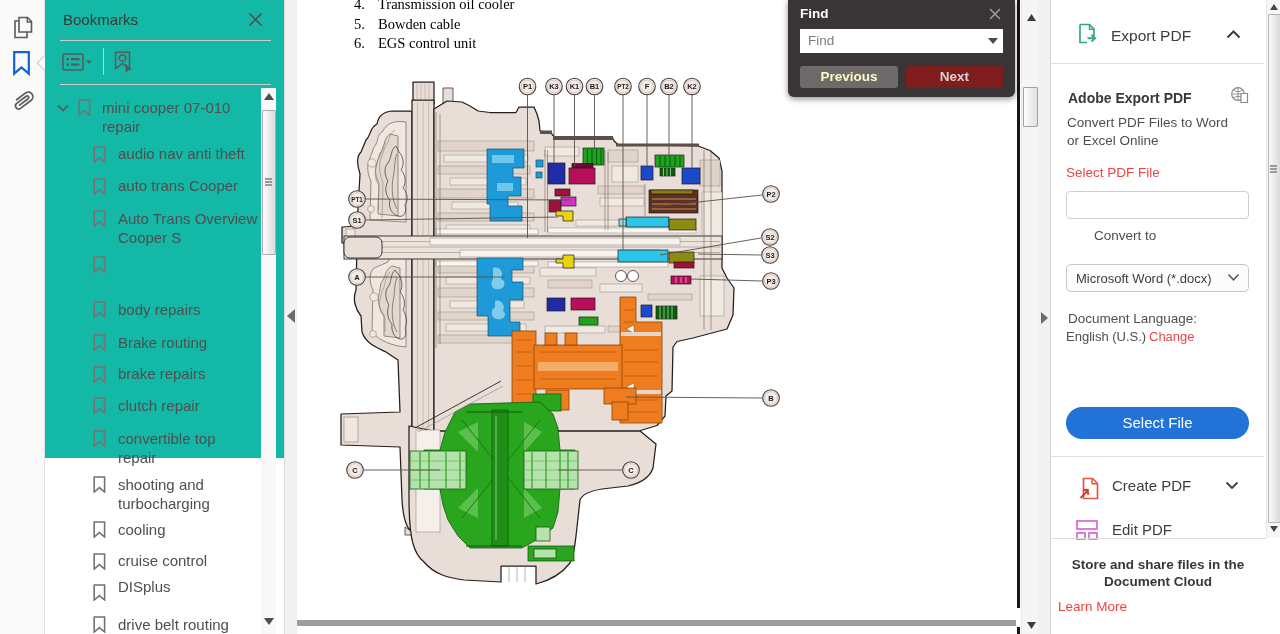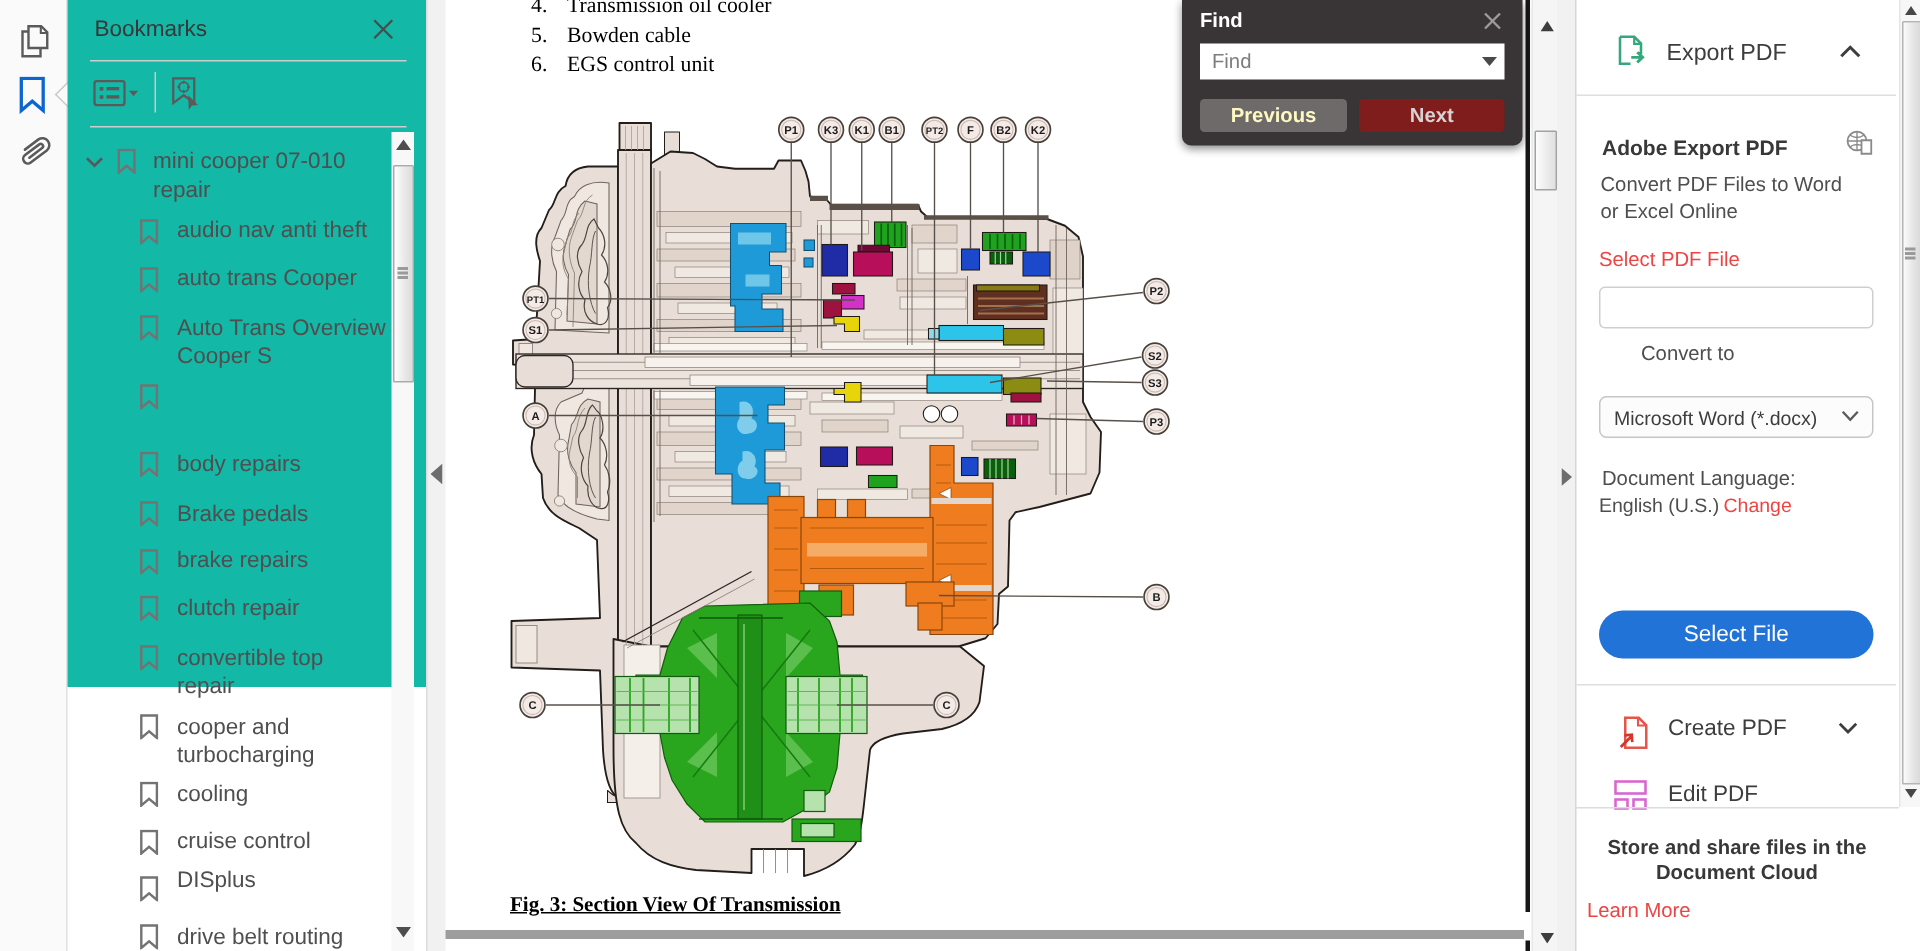--- a/index.html
+++ b/index.html
@@ -91,37 +91,37 @@
  <svg class="abs bmico" style="left:48px;top:255.5px;">
       <path d="M1.2 1 h10.4 v15 l-5.2 -4.4 -5.2 4.4 Z" fill="none" stroke="#737373" stroke-width="1.6"></path>
     </svg>
  <svg class="abs bmico" style="left:48px;top:301px;">
       <path d="M1.2 1 h10.4 v15 l-5.2 -4.4 -5.2 4.4 Z" fill="none" stroke="#737373" stroke-width="1.6"></path>
     </svg>
  <div class="bmitem" style="left:73px;top:299.9px;width:160px;">body repairs</div>
  <svg class="abs bmico" style="left:48px;top:333.5px;">
       <path d="M1.2 1 h10.4 v15 l-5.2 -4.4 -5.2 4.4 Z" fill="none" stroke="#737373" stroke-width="1.6"></path>
     </svg>
- <div class="bmitem" style="left:73px;top:332.7px;width:160px;">Brake pedals</div>
+ <div class="bmitem" style="left:73px;top:332.7px;width:160px;">Brake routing</div>
  <svg class="abs bmico" style="left:48px;top:365.5px;">
       <path d="M1.2 1 h10.4 v15 l-5.2 -4.4 -5.2 4.4 Z" fill="none" stroke="#737373" stroke-width="1.6"></path>
     </svg>
  <div class="bmitem" style="left:73px;top:364.3px;width:160px;">brake repairs</div>
  <svg class="abs bmico" style="left:48px;top:397px;">
       <path d="M1.2 1 h10.4 v15 l-5.2 -4.4 -5.2 4.4 Z" fill="none" stroke="#737373" stroke-width="1.6"></path>
     </svg>
  <div class="bmitem" style="left:73px;top:395.9px;width:160px;">clutch repair</div>
  <svg class="abs bmico" style="left:48px;top:430px;">
       <path d="M1.2 1 h10.4 v15 l-5.2 -4.4 -5.2 4.4 Z" fill="none" stroke="#737373" stroke-width="1.6"></path>
     </svg>
  <div class="bmitem" style="left:73px;top:429.1px;width:120px;">convertible top repair</div>
  <svg class="abs bmico" style="left:48px;top:476px;">
       <path d="M1.2 1 h10.4 v15 l-5.2 -4.4 -5.2 4.4 Z" fill="none" stroke="#737373" stroke-width="1.6"></path>
     </svg>
- <div class="bmitem" style="left:73px;top:475px;width:120px;">cooper and turbocharging</div>
+ <div class="bmitem" style="left:73px;top:475px;width:120px;">shooting and turbocharging</div>
  <svg class="abs bmico" style="left:48px;top:521px;">
       <path d="M1.2 1 h10.4 v15 l-5.2 -4.4 -5.2 4.4 Z" fill="none" stroke="#737373" stroke-width="1.6"></path>
     </svg>
  <div class="bmitem" style="left:73px;top:519.8px;width:160px;">cooling</div>
  <svg class="abs bmico" style="left:48px;top:552.5px;">
       <path d="M1.2 1 h10.4 v15 l-5.2 -4.4 -5.2 4.4 Z" fill="none" stroke="#737373" stroke-width="1.6"></path>
     </svg>
  <div class="bmitem" style="left:73px;top:551.4px;width:160px;">cruise control</div>
  <svg class="abs bmico" style="left:48px;top:584px;">
       <path d="M1.2 1 h10.4 v15 l-5.2 -4.4 -5.2 4.4 Z" fill="none" stroke="#737373" stroke-width="1.6"></path>
@@ -450,21 +450,20 @@
    <text x="771" y="196.8">P2</text>
           <text x="770" y="239.8">S2</text>
           <text x="770" y="257.8">S3</text>
           <text x="771" y="283.8">P3</text>
           <text x="771" y="400.8">B</text>
           <text x="631" y="472.8">C</text>
   </g>
  </g>
  </svg>
 
- <div class="serif abs" style="left:43px;top:596px;font-size:14px;font-weight:bold;color:#000;text-decoration:underline;">Fig. 3: Section View Of Transmission</div>
 
  <div class="abs" style="left:0;top:620px;width:719px;height:6px;background:#9d9d9d;"></div>
 
  <div class="abs" style="left:720px;top:0;width:3px;height:608px;background:#161616;"></div>
  <div class="abs" style="left:720px;top:627px;width:3px;height:7px;background:#161616;"></div>
 </div>
 
 <div id="docsb" class="abs">
  <svg class="abs" style="left:5px;top:14px;" width="9" height="7">
       <path d="M4.5 0 L9 7 L0 7 Z" fill="#3d3d3d"></path>

